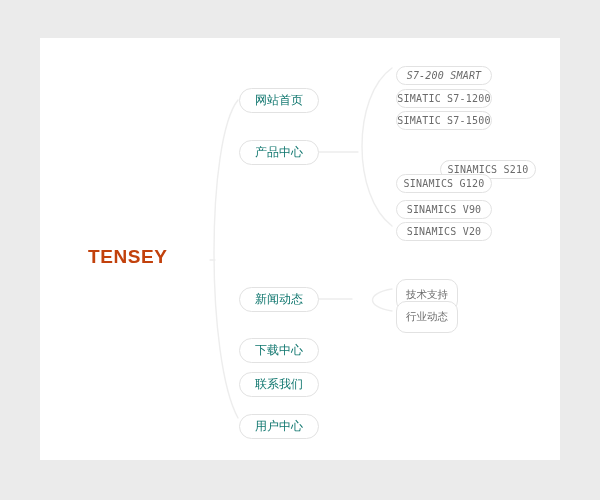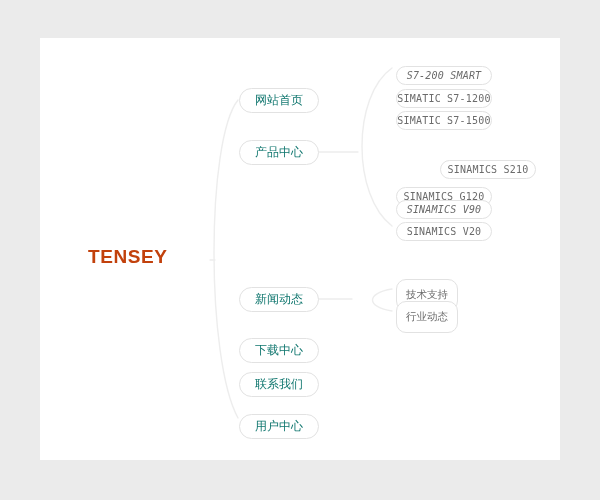--- a/index.html
+++ b/index.html
@@ -106,20 +106,20 @@
   <div class="pill main" style="left:239px; top:140px;">产品中心</div>
   <div class="pill main" style="left:239px; top:287px;">新闻动态</div>
   <div class="pill main" style="left:239px; top:338px;">下载中心</div>
   <div class="pill main" style="left:239px; top:372px;">联系我们</div>
   <div class="pill main" style="left:239px; top:406px;margin-top:8px;">用户中心</div>
 
   <div class="pill leaf" style="left:396px; top:66px;font-style:italic;">S7-200 SMART</div>
   <div class="pill leaf" style="left:396px; top:89px;">SIMATIC S7-1200</div>
   <div class="pill leaf" style="left:396px; top:111px;">SIMATIC S7-1500</div>
   <div class="pill leaf" style="left:396px; top:160px;margin-left:44px;">SINAMICS S210</div>
-  <div class="pill leaf" style="left:396px; top:187px;">SINAMICS G120</div>
-  <div class="pill leaf" style="left:396px; top:200px;font-style:italic;">SINAMICS V90</div>
+  <div class="pill leaf" style="left:396px; top:174px;">SINAMICS G120</div>
+  <div class="pill leaf" style="left:396px; top:200px;">SINAMICS V90</div>
   <div class="pill leaf" style="left:396px; top:222px;">SINAMICS V20</div>
 
   <div class="pill subleaf" style="left:396px; top:279px;">技术支持</div>
   <div class="pill subleaf" style="left:396px; top:301px;">行业动态</div>
 
 </div>
 
 </body></html>

